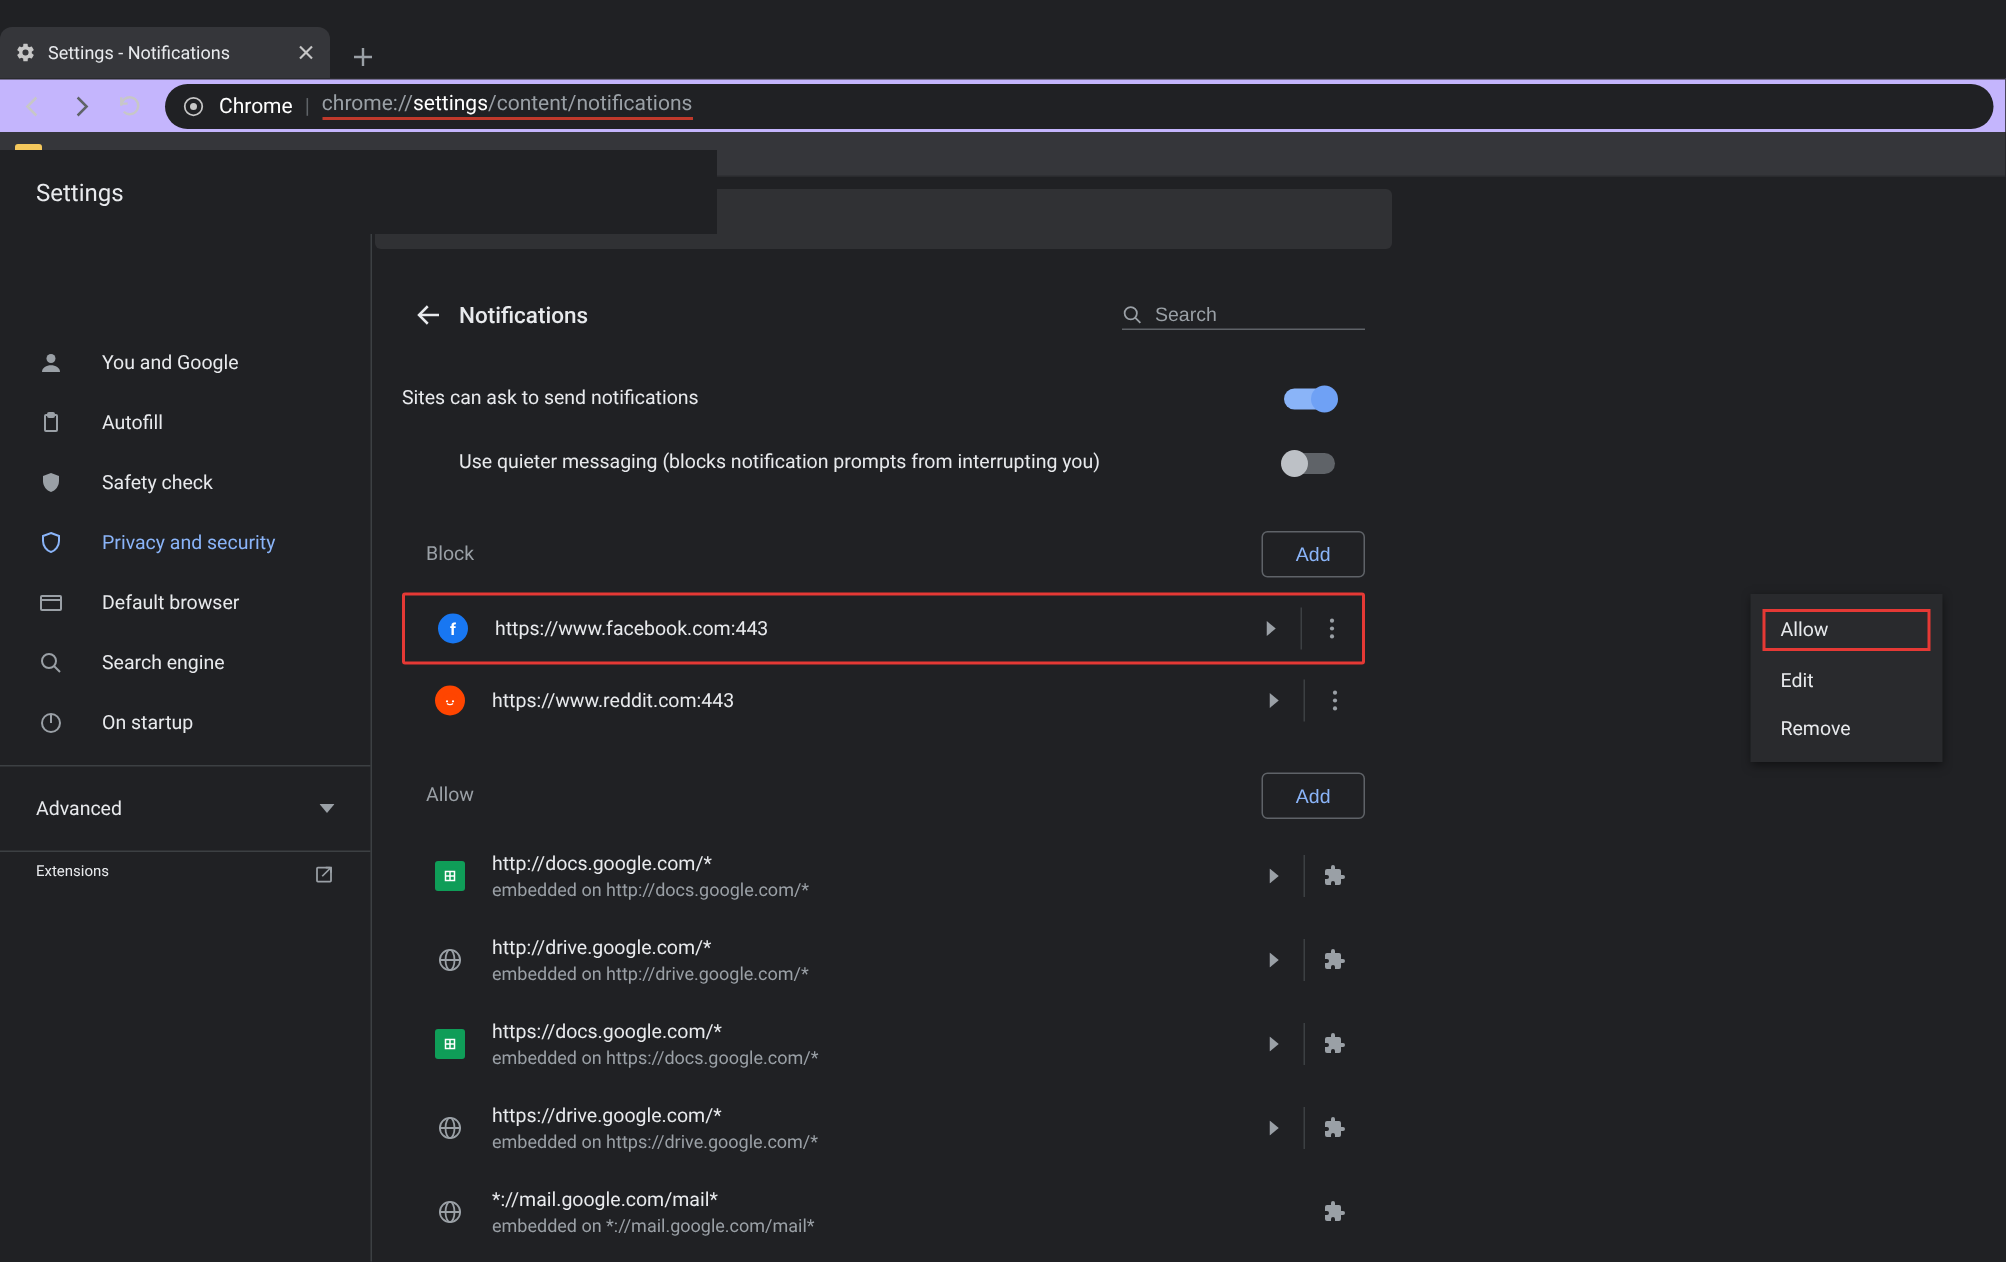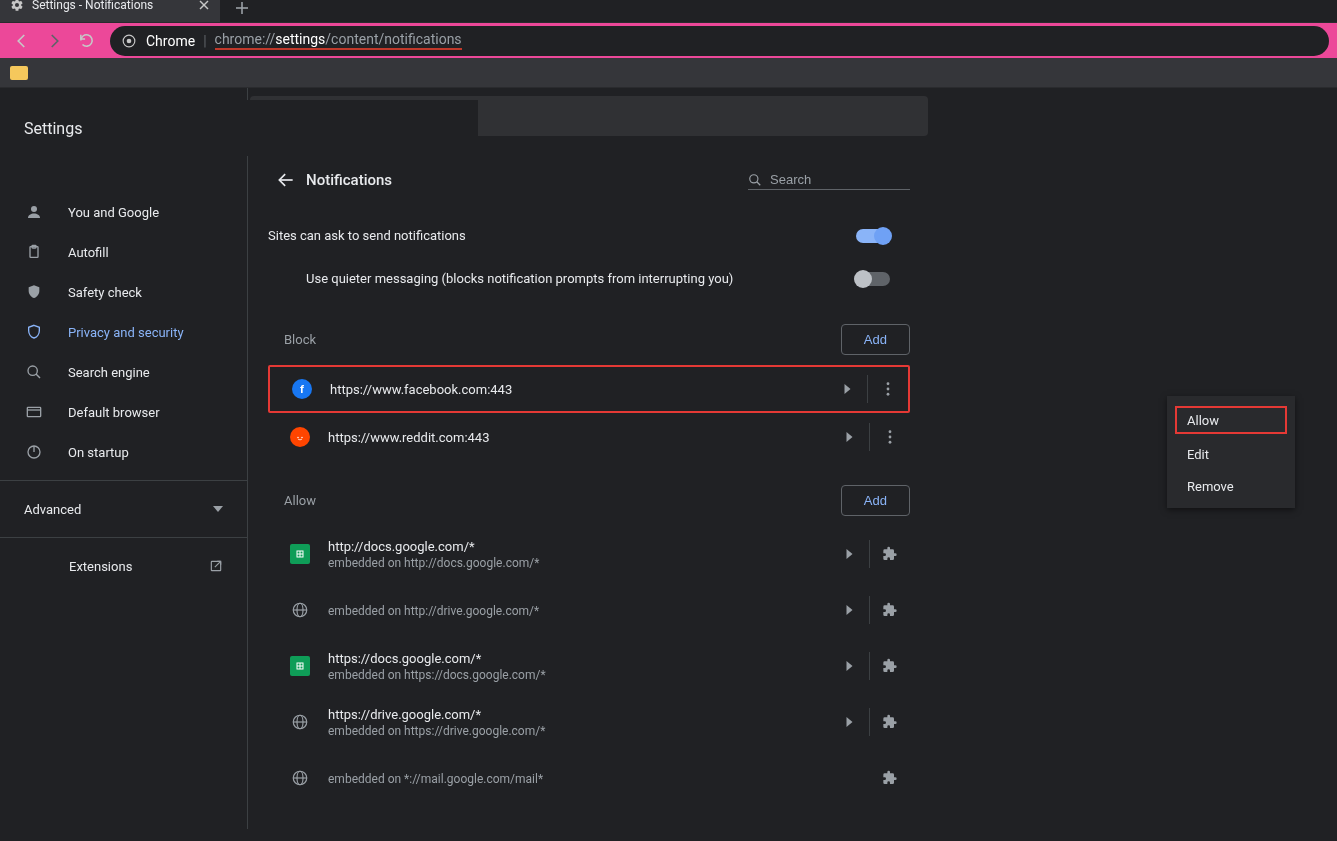--- a/index.html
+++ b/index.html
@@ -6,27 +6,27 @@
   body {
     font-family: "Segoe UI", Roboto, Arial, sans-serif;
     background: #202124;
     color: #e8eaed;
     width: 1337px;
     height: 841px;
     overflow: hidden;
     font-size: 13px;
   }
   
-  .tab-bar { height: 22px; background: #202124; display: flex; align-items: flex-end; }
+  .tab-bar { height: 52px; background: #202124; display: flex; align-items: flex-end; }
   .tab { height: 34px; background: #35363a; border-radius: 8px 8px 0 0; display: flex; align-items: center; padding: 0 8px 0 10px; min-width: 220px; color: #e8eaed; }
   .tab .gear { margin-right: 8px; color: #c7c7c7; }
   .tab-title { flex: 1; font-size: 12px; }
   .tab-close { width: 16px; height: 16px; display:flex;align-items:center;justify-content:center; }
   .new-tab { width: 28px; height: 28px; display:flex;align-items:center;justify-content:center; margin-left: 8px; color:#9aa0a6; }
-  .toolbar { height: 36px; background: #ec4899; display:flex; align-items:center; padding: 0 8px; gap: 4px; border-top:1px solid #2a2b2e;}
+  .toolbar { height: 36px; background: #c4b5fd; display:flex; align-items:center; padding: 0 8px; gap: 4px; border-top:1px solid #2a2b2e;}
   .tb-btn { width: 28px; height:28px; display:flex;align-items:center;justify-content:center; color:#c7c7c7; border-radius:50%; }
   .tb-btn.disabled { color:#5f6368; }
   .omnibox { flex:1; height:30px; background:#202124; border-radius:15px; display:flex; align-items:center; padding:0 12px; margin-left:6px; color:#bdc1c6; font-size:14px;}
   .omnibox .chrome-icon { margin-right:10px; color:#c7c7c7; }
   .omnibox .chrome-label { color:#fff; margin-right:8px; }
   .omnibox .divider { color:#5f6368; margin-right:8px; }
   .url-dim { color:#9aa0a6; }
   .url-bright { color:#fff; }
   .url-underline { border-bottom: 2px solid #c0392b; padding-bottom: 1px; }
   .bookmarks-bar { height: 30px; background:#35363a; padding: 0 10px; display:flex; align-items:center; border-bottom:1px solid #2a2b2e;}
@@ -36,21 +36,21 @@
   .content { display:flex; height: calc(841px - 100px); background:#202124; }
   .settings-header { position:absolute; top:100px; left:0; width:478px; height:56px; display:flex; align-items:center; padding-left:24px; background:#202124; z-index:2;}
   .settings-header h1 { font-size:16px; font-weight:400; color:#e8eaed; }
   .sidebar { width:248px; padding-top:104px; border-right:1px solid #3c4043;}
   .sidebar-item { height:40px; display:flex; align-items:center; padding:0 24px; color:#e8eaed; cursor:pointer; font-size:13px; }
   .sidebar-item .sb-icon { width:20px; margin-right:24px; color:#9aa0a6; display:flex; justify-content:center;}
   .sidebar-item.active { color:#8ab4f8; }
   .sidebar-item.active .sb-icon { color:#8ab4f8; }
   .sidebar-divider { height:1px; background:#3c4043; margin: 8px 0;}
   .sidebar-advanced { height:40px; display:flex; align-items:center; justify-content:space-between; padding:0 24px; cursor:pointer;}
-  .sidebar-link { height:40px; display:flex; align-items:center; justify-content:space-between; padding:0 24px; cursor:pointer; font-size:13px;margin-left:45px;}
+  .sidebar-link { height:40px; display:flex; align-items:flex-start; justify-content:space-between; padding:0 24px; cursor:pointer; font-size:10px;}
 
   .main-wrap { flex:1; position:relative; }
   .search-box-wrap { position:absolute; top:8px; left:2px; width:678px; height:40px; background:#303134; border-radius:4px; display:flex; align-items:center; padding:0 16px;}
   .search-box-wrap input { flex:1; background:transparent; border:none; outline:none; color:#e8eaed; font-size:15px; margin-left:14px;}
   .search-box-wrap input::placeholder{color:#9aa0a6;}
   .main-col { width:642px; margin-left:20px; padding-top:74px; }
   .page-head { display:flex; align-items:center; margin-bottom:16px; }
   .back-arrow { width:36px; height:36px; display:flex;align-items:center;justify-content:center; color:#e8eaed; margin-right:2px;}
   .page-title { font-size:15px; font-weight:500; flex:1; }
   .page-search { display:flex; align-items:center; border-bottom:1px solid #5f6368; padding:2px 0; width:162px; }
@@ -187,35 +187,35 @@
     <div class="sidebar-item active">
       <span class="sb-icon">
           <svg width="16" height="18" viewBox="0 0 24 24" fill="none" stroke="currentColor" stroke-width="2">
             <path d="M12 2l8 3v5c0 5-3.5 9.7-8 11-4.5-1.3-8-6-8-11V5z"></path>
           </svg>
         </span>
       <span>Privacy and security</span>
     </div>
     <div class="sidebar-item">
       <span class="sb-icon">
+          <svg width="16" height="14" viewBox="0 0 24 20" fill="none" stroke="currentColor" stroke-width="2">
+            <rect x="2" y="3" width="20" height="14" rx="1"></rect>
+            <line x1="2" y1="7" x2="22" y2="7"></line>
+          </svg>
+        </span>
+      <span>Default browser</span>
+    </div>
+    <div class="sidebar-item">
+      <span class="sb-icon">
           <svg width="16" height="16" viewBox="0 0 24 24" fill="none" stroke="currentColor" stroke-width="2">
             <circle cx="10" cy="10" r="7"></circle>
             <line x1="21" y1="21" x2="15" y2="15"></line>
           </svg>
         </span>
       <span>Search engine</span>
-    </div>
-    <div class="sidebar-item">
-      <span class="sb-icon">
-          <svg width="16" height="14" viewBox="0 0 24 20" fill="none" stroke="currentColor" stroke-width="2">
-            <rect x="2" y="3" width="20" height="14" rx="1"></rect>
-            <line x1="2" y1="7" x2="22" y2="7"></line>
-          </svg>
-        </span>
-      <span>Default browser</span>
     </div>
     <div class="sidebar-item">
       <span class="sb-icon">
           <svg width="16" height="16" viewBox="0 0 24 24" fill="none" stroke="currentColor" stroke-width="2">
             <circle cx="12" cy="12" r="9"></circle>
             <line x1="12" y1="3" x2="12" y2="12"></line>
           </svg>
         </span>
       <span>On startup</span>
     </div>
@@ -366,20 +366,21 @@
 
       <div class="site-row" style="height:56px">
         <div class="favicon globe">
             <svg width="18" height="18" viewBox="0 0 24 24" fill="none" stroke="currentColor" stroke-width="1.6">
               <circle cx="12" cy="12" r="9"></circle>
               <ellipse cx="12" cy="12" rx="4" ry="9"></ellipse>
               <line x1="3" y1="12" x2="21" y2="12"></line>
             </svg>
           </div>
         <div class="site-text">
+          <div class="site-url">http://drive.google.com/*</div>
           <div class="site-sub">embedded on http://drive.google.com/*</div>
         </div>
         <div class="row-action">
             <svg width="7" height="10" viewBox="0 0 6 10" fill="#9aa0a6">
               <polygon points="0,0 6,5 0,10"></polygon>
             </svg>
           </div>
         <div class="row-divider"></div>
         <div class="row-action">
             <svg width="16" height="16" viewBox="0 0 24 24" fill="#9aa0a6">
@@ -441,20 +442,21 @@
 
       <div class="site-row" style="height:56px">
         <div class="favicon globe">
             <svg width="18" height="18" viewBox="0 0 24 24" fill="none" stroke="currentColor" stroke-width="1.6">
               <circle cx="12" cy="12" r="9"></circle>
               <ellipse cx="12" cy="12" rx="4" ry="9"></ellipse>
               <line x1="3" y1="12" x2="21" y2="12"></line>
             </svg>
           </div>
         <div class="site-text">
+          <div class="site-url">*://mail.google.com/mail*</div>
           <div class="site-sub">embedded on *://mail.google.com/mail*</div>
         </div>
         <div class="row-action" style="visibility:hidden"></div>
         <div class="row-divider" style="visibility:hidden"></div>
         <div class="row-action">
             <svg width="16" height="16" viewBox="0 0 24 24" fill="#9aa0a6">
               <path d="M20 11h-2V7a2 2 0 0 0-2-2h-4V3a2 2 0 1 0-4 0v2H4a2 2 0 0 0-2 2v4h2a2 2 0 1 1 0 4H2v4a2 2 0 0 0 2 2h4v-2a2 2 0 1 1 4 0v2h4a2 2 0 0 0 2-2v-4h2a2 2 0 1 0 0-4z"></path>
             </svg>
           </div>
       </div>

